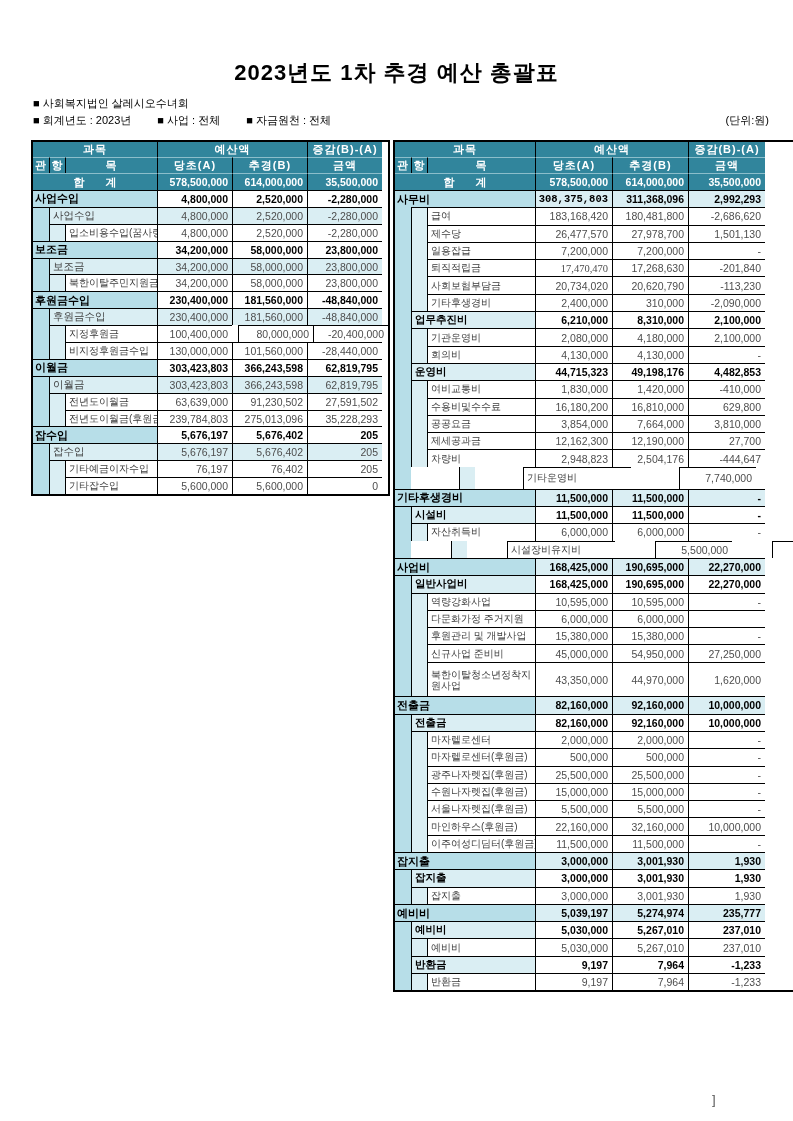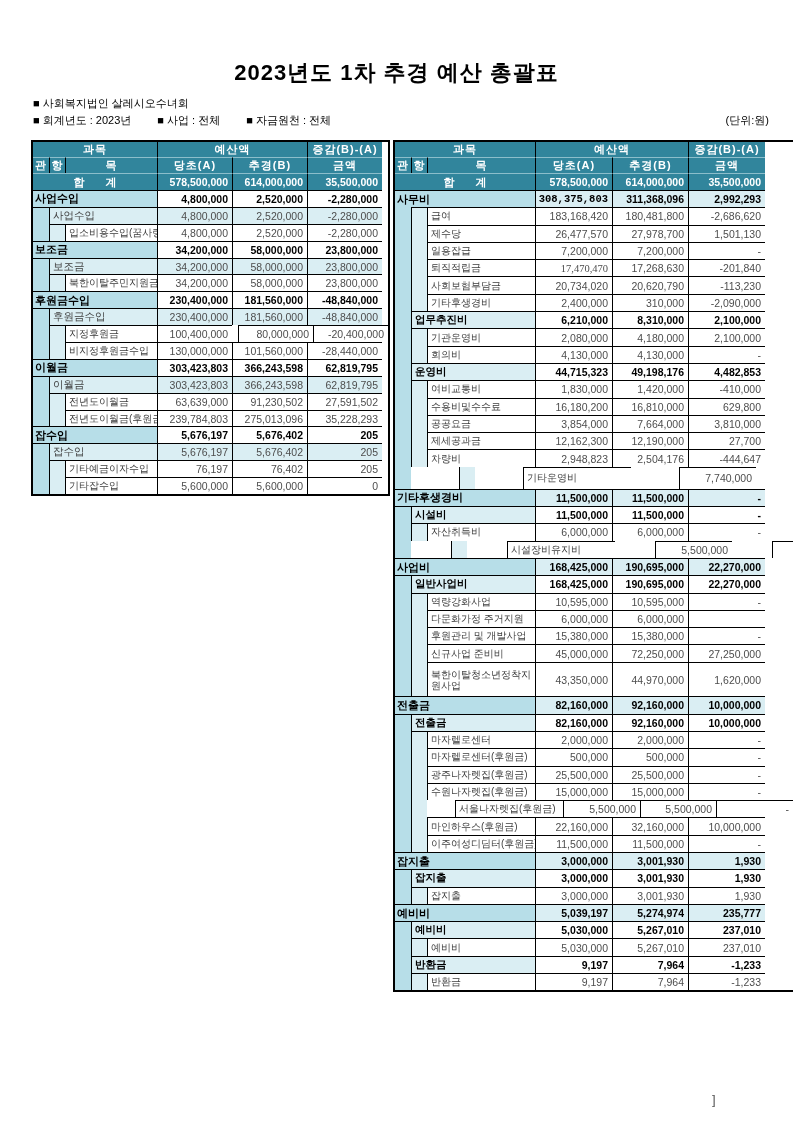--- a/index.html
+++ b/index.html
@@ -419,21 +419,21 @@
         <div class="c name bt lv3 bl" style="width: 108px;">후원관리 및 개발사업</div>
         <div class="c val bt bl" style="width: 77px;">15,380,000</div>
         <div class="c val bt bl" style="width: 76px;">15,380,000</div>
         <div class="c val bt bl" style="width: 77px;">-</div>
       </div>
       <div class="trow" style="height: 17.3px;">
         <div class="c strip1" style="width: 16px;"></div>
         <div class="c strip2 bl" style="width: 16px;"></div>
         <div class="c name bt lv3 bl" style="width: 108px;">신규사업 준비비</div>
         <div class="c val bt bl" style="width: 77px;">45,000,000</div>
-        <div class="c val bt bl" style="width: 76px;">72,250,000</div>
+        <div class="c val bt bl" style="width: 76px;">54,950,000</div>
         <div class="c val bt bl" style="width: 77px;">27,250,000</div>
       </div>
       <div class="trow" style="height: 34.6px;">
         <div class="c strip1" style="width: 16px;"></div>
         <div class="c strip2 bl" style="width: 16px;"></div>
         <div class="c name bt lv3 bl wrap" style="width: 108px;">북한이탈청소년정착지원사업</div>
         <div class="c val bt bl" style="width: 77px;">43,350,000</div>
         <div class="c val bt bl" style="width: 76px;">44,970,000</div>
         <div class="c val bt bl" style="width: 77px;">1,620,000</div>
       </div>
@@ -478,21 +478,21 @@
         <div class="c strip1" style="width: 16px;"></div>
         <div class="c strip2 bl" style="width: 16px;"></div>
         <div class="c name bt lv3 bl" style="width: 108px;">수원나자렛집(후원금)</div>
         <div class="c val bt bl" style="width: 77px;">15,000,000</div>
         <div class="c val bt bl" style="width: 76px;">15,000,000</div>
         <div class="c val bt bl" style="width: 77px;">-</div>
       </div>
       <div class="trow" style="height: 17.3px;">
         <div class="c strip1" style="width: 16px;"></div>
         <div class="c strip2 bl" style="width: 16px;"></div>
-        <div class="c name bt lv3 bl" style="width: 108px; margin-left: 28px;">서울나자렛집(후원금)</div>
+        <div class="c name bt lv3 bl" style="width: 108px;">서울나자렛집(후원금)</div>
         <div class="c val bt bl" style="width: 77px;">5,500,000</div>
         <div class="c val bt bl" style="width: 76px;">5,500,000</div>
         <div class="c val bt bl" style="width: 77px;">-</div>
       </div>
       <div class="trow" style="height: 17.3px;">
         <div class="c strip1" style="width: 16px;"></div>
         <div class="c strip2 bl" style="width: 16px;"></div>
         <div class="c name bt lv3 bl" style="width: 108px;">마인하우스(후원금)</div>
         <div class="c val bt bl" style="width: 77px;">22,160,000</div>
         <div class="c val bt bl" style="width: 76px;">32,160,000</div>

